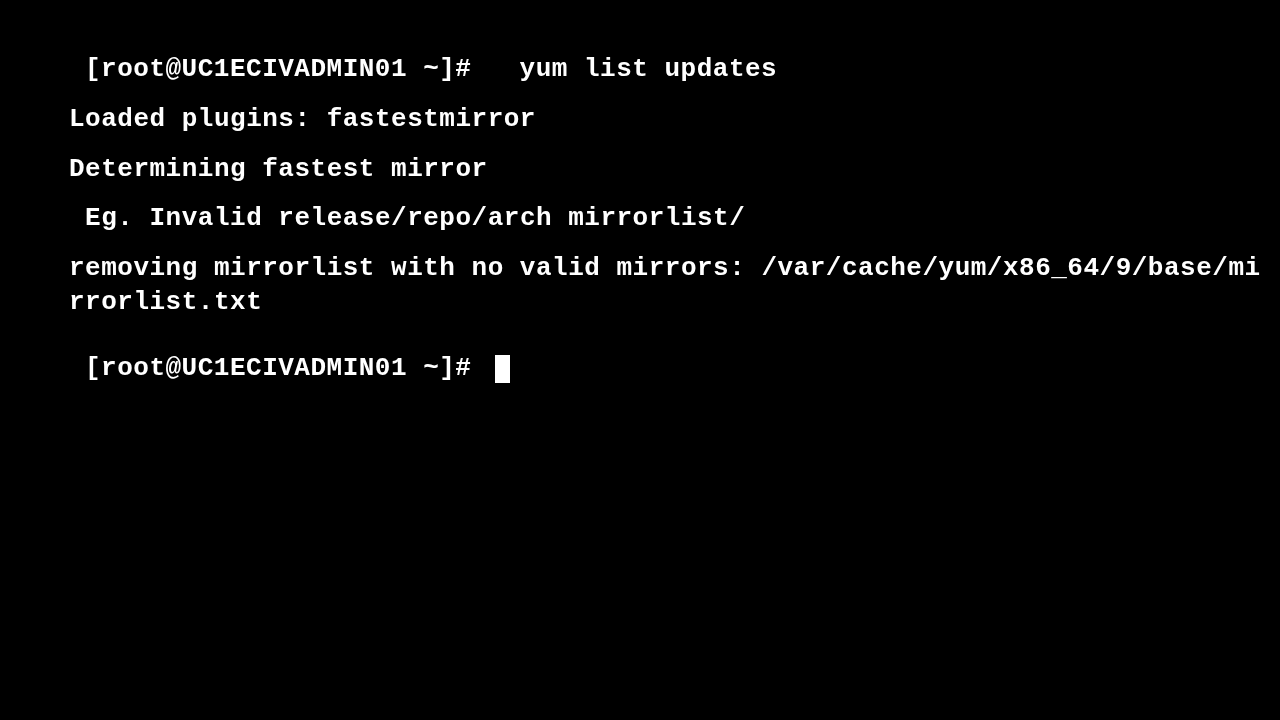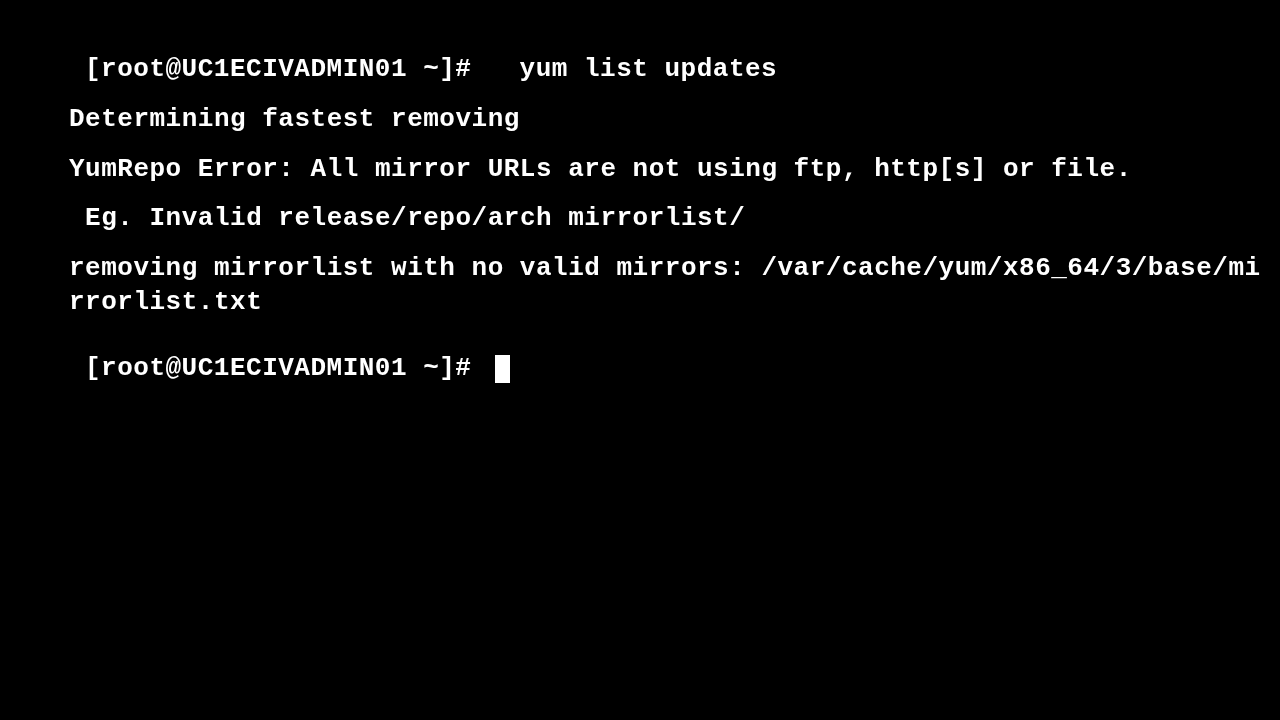--- a/index.html
+++ b/index.html
@@ -35,21 +35,21 @@
       background-color: #ffffff;
       margin-left: 8px;
       vertical-align: middle;
     }
   </style>
 </head>
 <body>
 
 <div>
   <div class="terminal-line"><span>[root@UC1ECIVADMIN01 ~]# </span><span>yum list updates</span></div>
-  <div class="terminal-line">Determining fastest removing</div>
-  <div class="terminal-line">YumRepo Error: All mirror URLs are not using ftp, http[s] or file.</div>
+  <div class="terminal-line">Loaded plugins: fastestmirror</div>
+  <div class="terminal-line">Determining fastest mirror</div>
   <div class="terminal-line"> Eg. Invalid release/repo/arch mirrorlist/</div>
-  <div class="terminal-line">removing mirrorlist with no valid mirrors: /var/cache/yum/x86_64/3/base/mirrorlist.txt</div>
+  <div class="terminal-line">removing mirrorlist with no valid mirrors: /var/cache/yum/x86_64/9/base/mirrorlist.txt</div>
   <div class="prompt-line">
       <span>[root@UC1ECIVADMIN01 ~]# </span>
       <span class="cursor"></span>
     </div>
 </div>
 
 </body></html>

